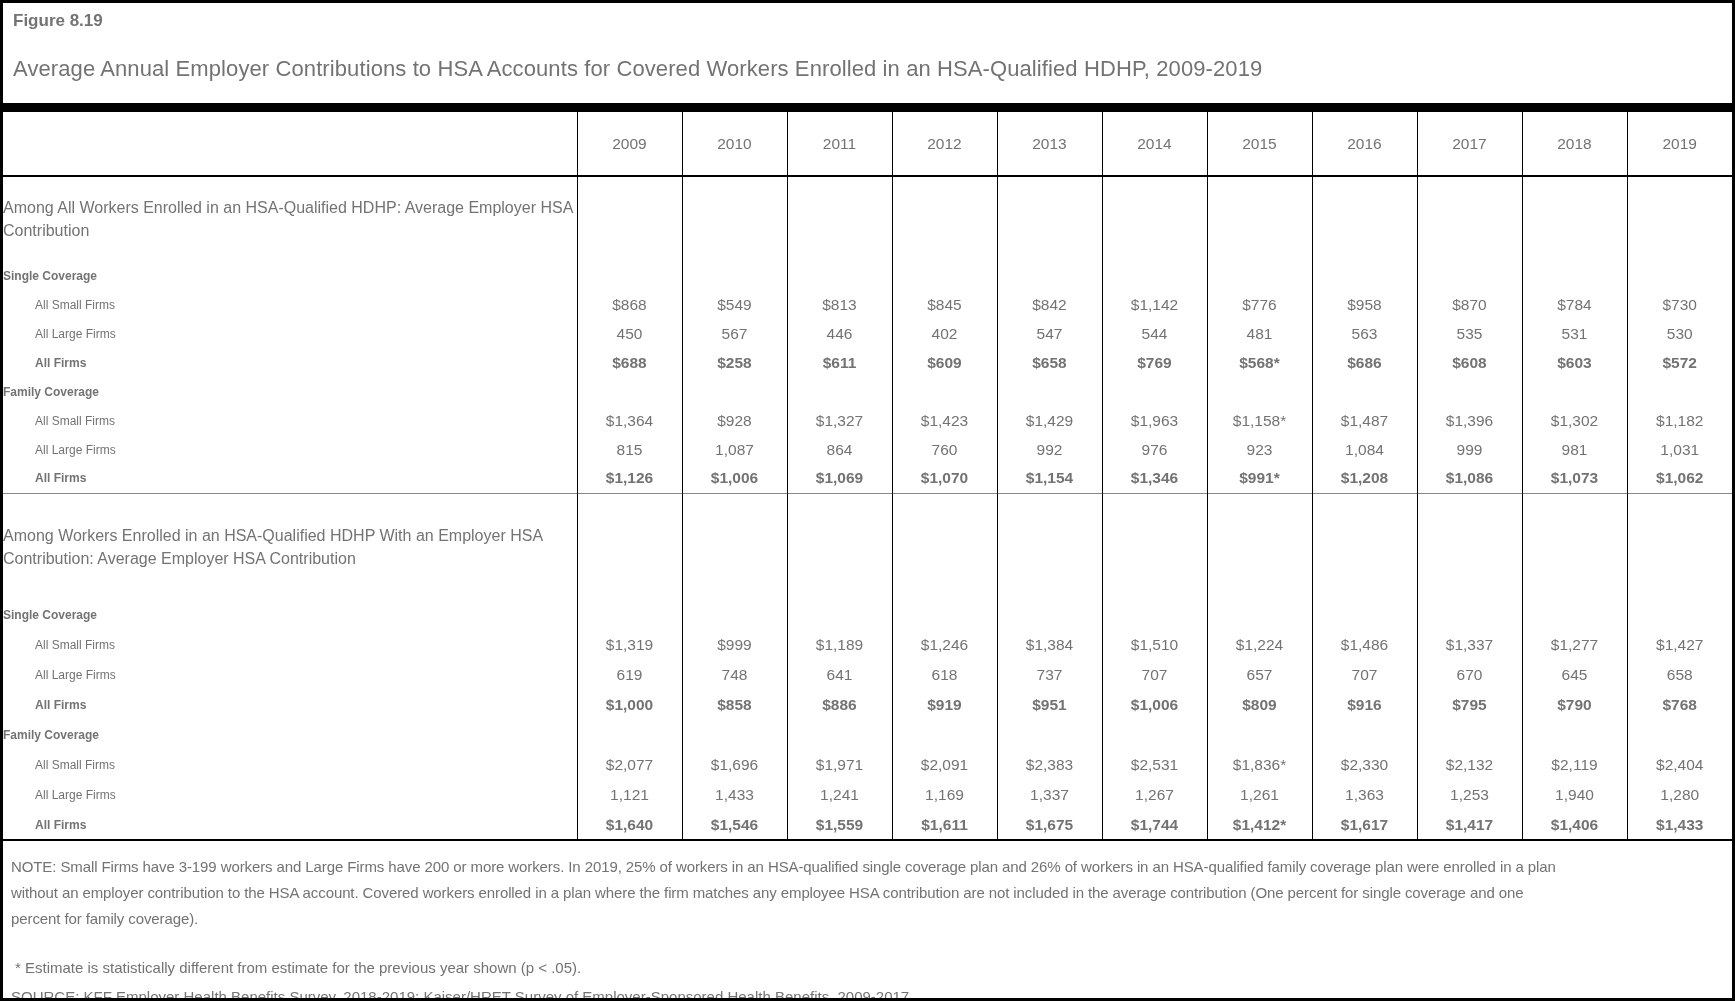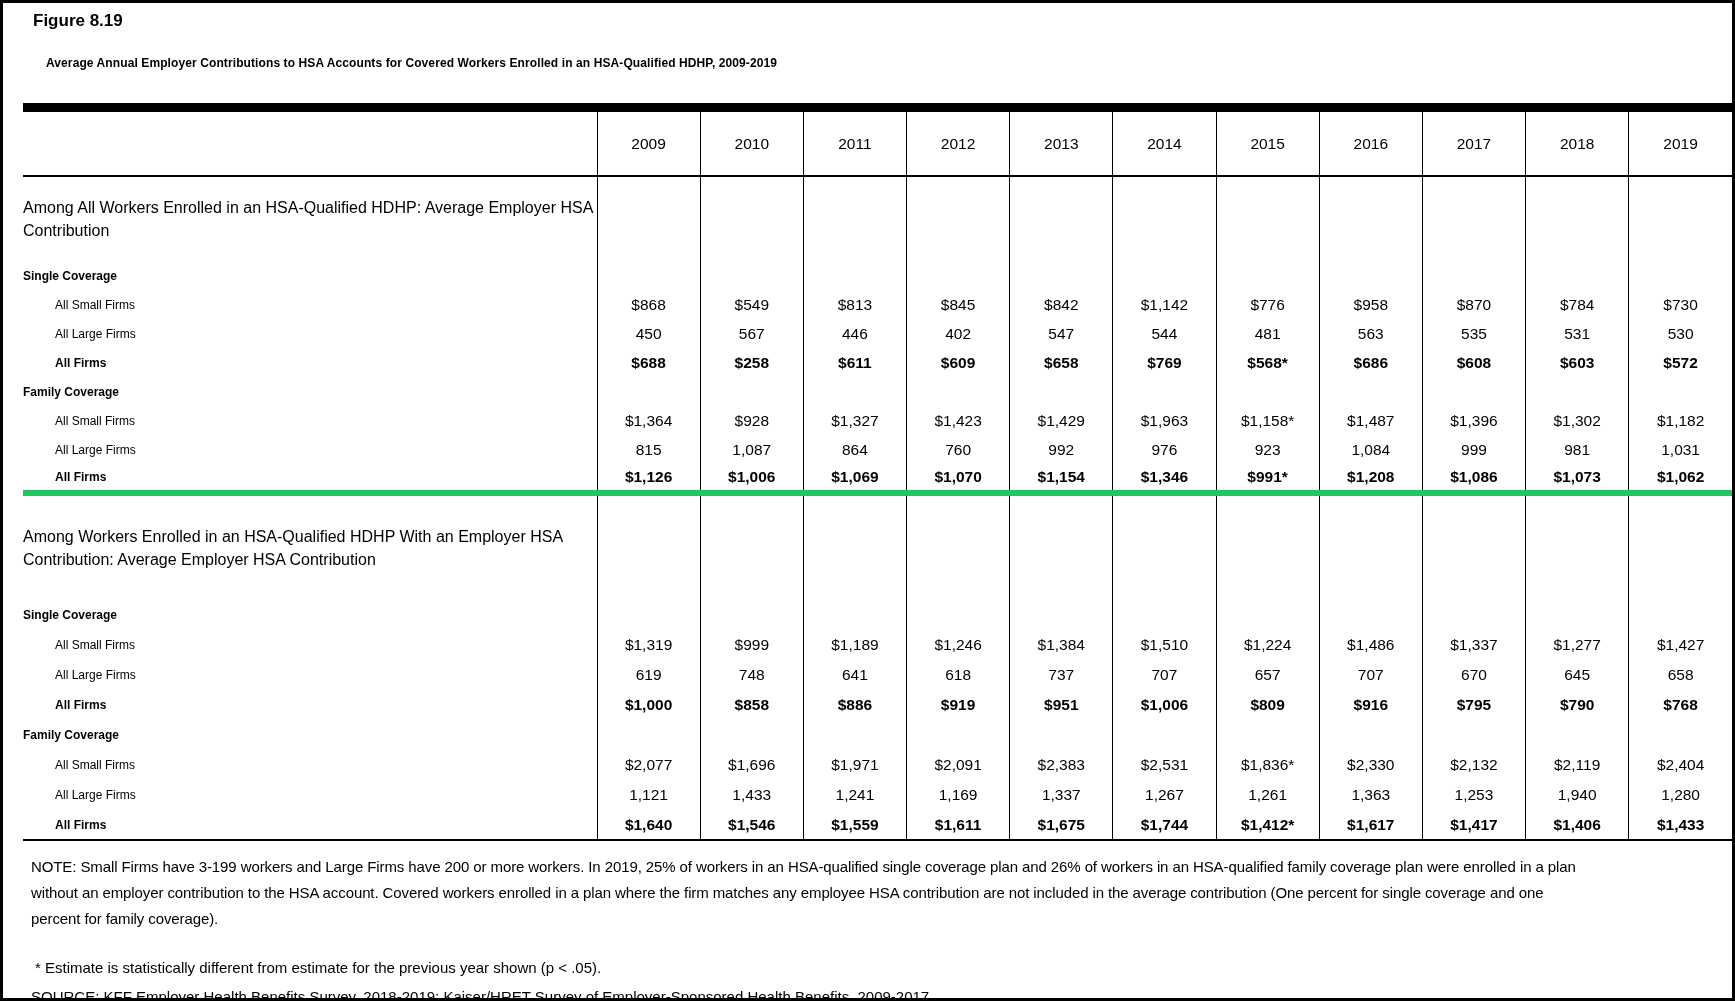--- a/index.html
+++ b/index.html
@@ -3,38 +3,37 @@
 <meta charset="utf-8">
 <style>
   html, body { margin: 0; padding: 0; background: #fff; }
   .figure {
     position: relative;
     width: 1735px;
     height: 1001px;
     box-sizing: border-box;
     border: 3px solid #000;
     background: #ffffff;
-    color: #000000;
+    color: #737373;
     font-family: "Liberation Sans", sans-serif;
     overflow: hidden;
-    padding-left: 20px;
   }
   .title-block {
     height: 100px;
     box-sizing: border-box;
     padding: 8px 10px 0 10px;
   }
   .figure-label {
     font-size: 17px;
     font-weight: bold;
   }
   .main-title {
-    margin: 25px 0 0 13px;
-    font-size: 12px;
-    font-weight: bold;
+    margin: 25px 0 0 0;
+    font-size: 22px;
+    font-weight: normal;
     letter-spacing: 0.1px;
   }
   .title-bar {
     height: 9px;
     background: #000000;
     width: 100%;
   }
   table.data-table {
     width: 100%;
     border-collapse: collapse;
@@ -52,21 +51,21 @@
   }
   thead tr { height: 64px; }
   thead th {
     border-bottom: 2px solid #000;
     font-size: 15.5px;
     font-weight: normal;
     text-align: center;
   }
   tr.section-row { height: 85px; }
   tr.section-row.second { height: 107px; }
-  tr.section-row.second td { border-top: 6px solid #22c55e; margin-left: 40px; }
+  tr.section-row.second td { border-top: 1px solid #22c55e; margin-left: 40px; }
   td.section-label {
     vertical-align: top;
     font-size: 16px;
     font-weight: normal;
     line-height: 1.45;
     padding: 2px 6px 0 6px;
   }
   tr.data-row { height: 29px; }
   tr.data-row.s2 { height: 30px; }
   td.row-label { font-size: 12px; padding-left: 6px; white-space: nowrap; }

